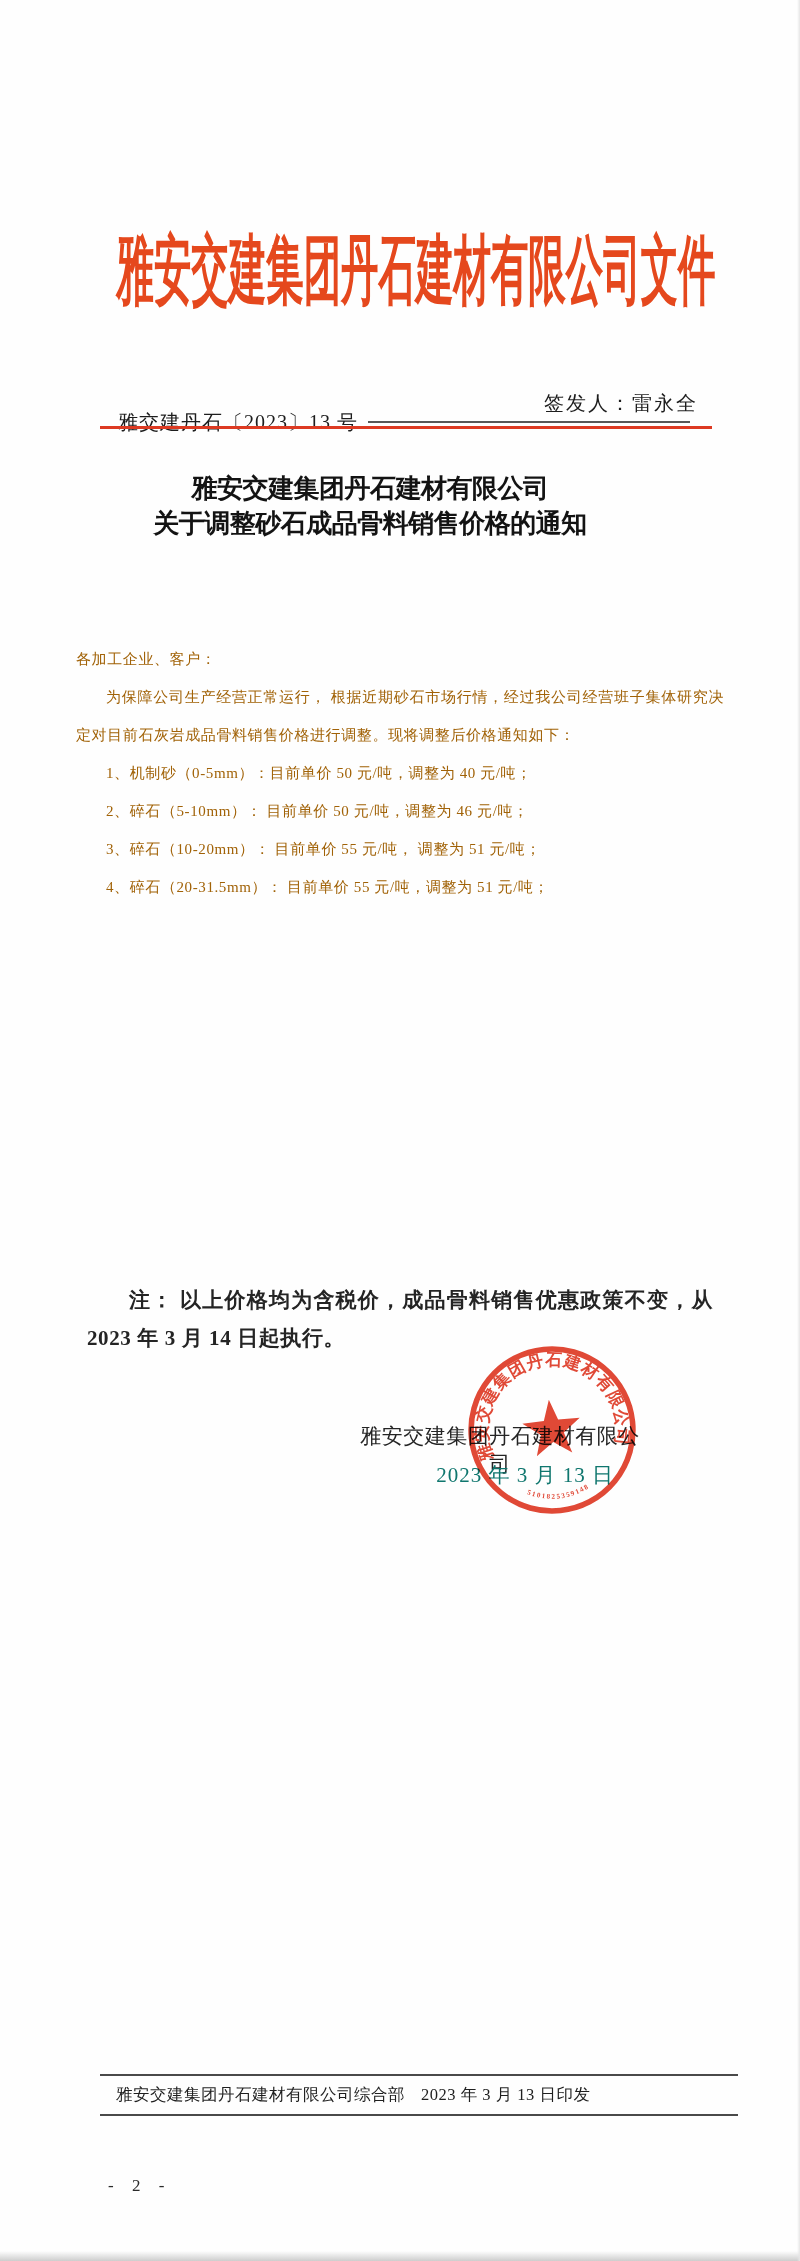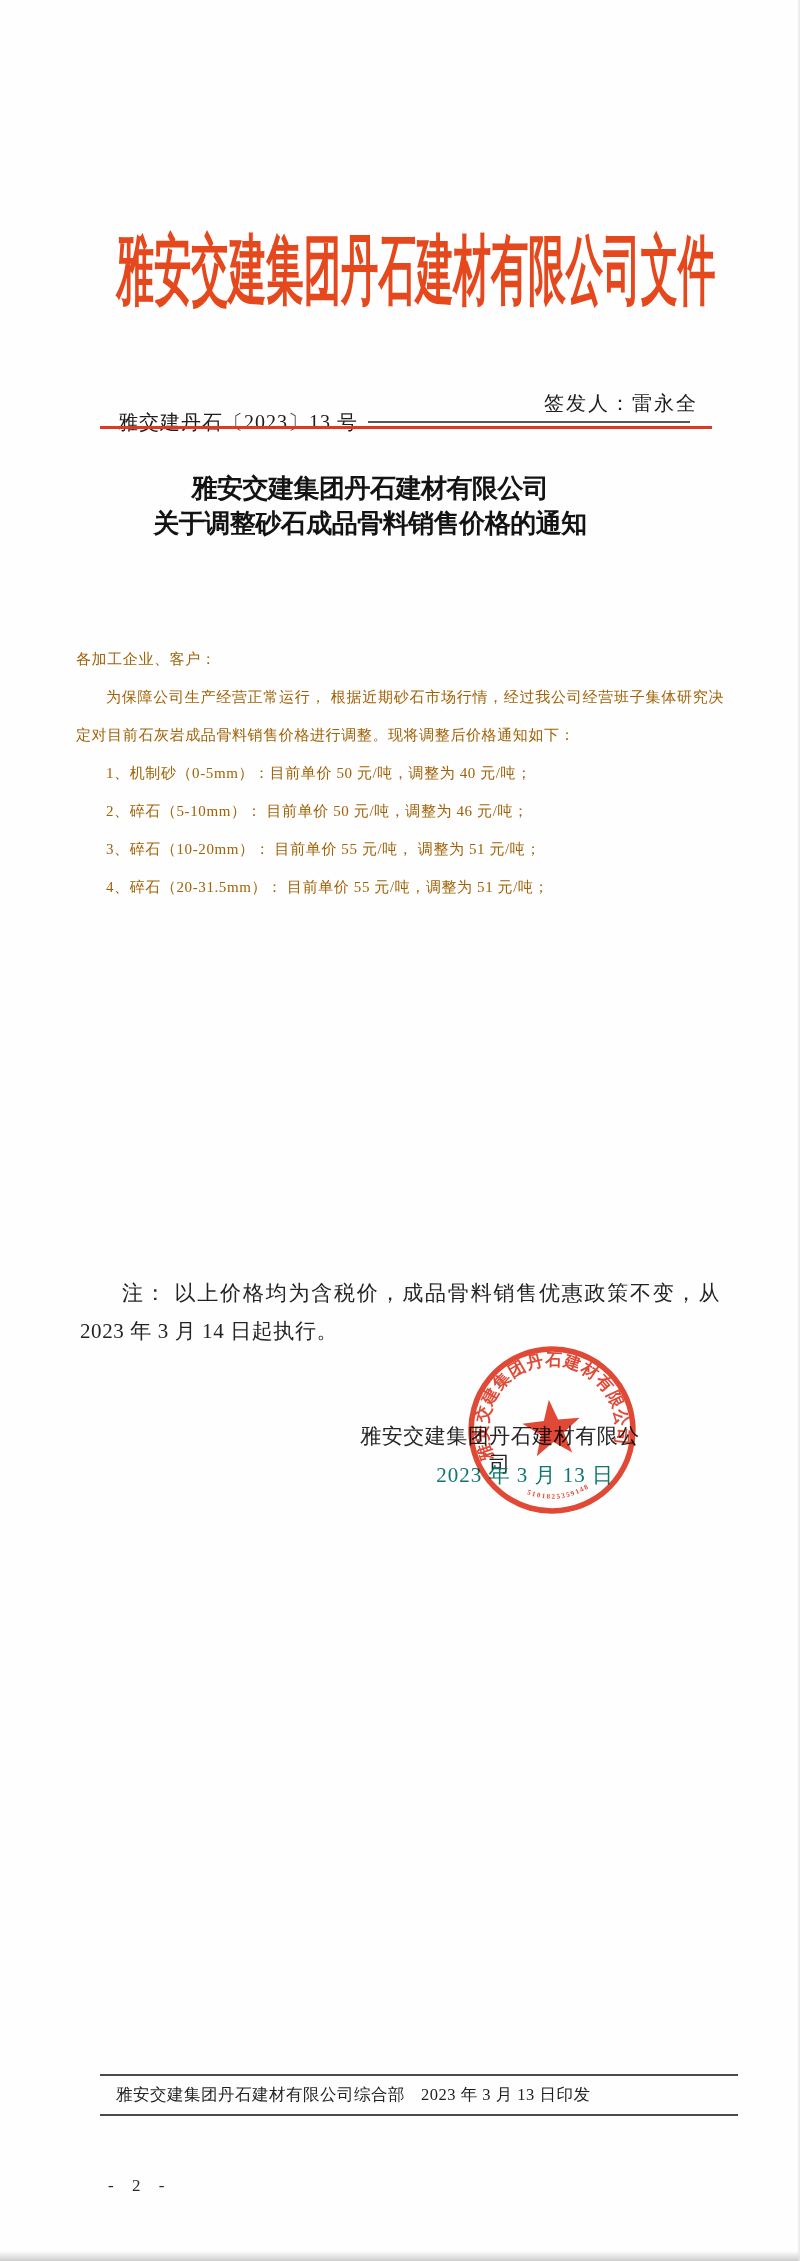--- a/index.html
+++ b/index.html
@@ -27,21 +27,21 @@
   
   .doc-title{position:absolute;top:471px;left:70px;width:600px;text-align:center;
     font-weight:700;color:#131313;font-size:26px;line-height:35px;letter-spacing:-0.5px;}
   
   .body-text{position:absolute;top:606px;left:76px;width:648px;
     font-size:15px;line-height:38px;letter-spacing:0.6px;text-align:justify;color:#a16207;margin-top:34px;}
   .body-text p{margin:0;}
   .indent{text-indent:2em;}
   .note-block{position:absolute;top:1270px;left:76px;width:648px;
     font-size:21px;line-height:38px;letter-spacing:0.6px;text-align:justify;color:#242424;}
-  .note-block p{margin:4px;}
+  .note-block p{margin:11px;font-weight:bold;}
   
   .sig-company{position:absolute;top:1422px;left:350px;width:300px;text-align:center;
     font-size:21px;letter-spacing:0.5px;color:#242424;}
   .sig-date{position:absolute;top:1461px;left:415px;width:220px;text-align:center;
     font-size:21px;letter-spacing:1px;color:#0f766e;}
   
   .seal{position:absolute;left:465px;top:1343px;width:174px;height:174px;
     transform:rotate(-6deg);opacity:.88;mix-blend-mode:multiply;}
   .seal text{font-family:"Liberation Serif","DejaVu Serif",serif;font-weight:700;}
   

